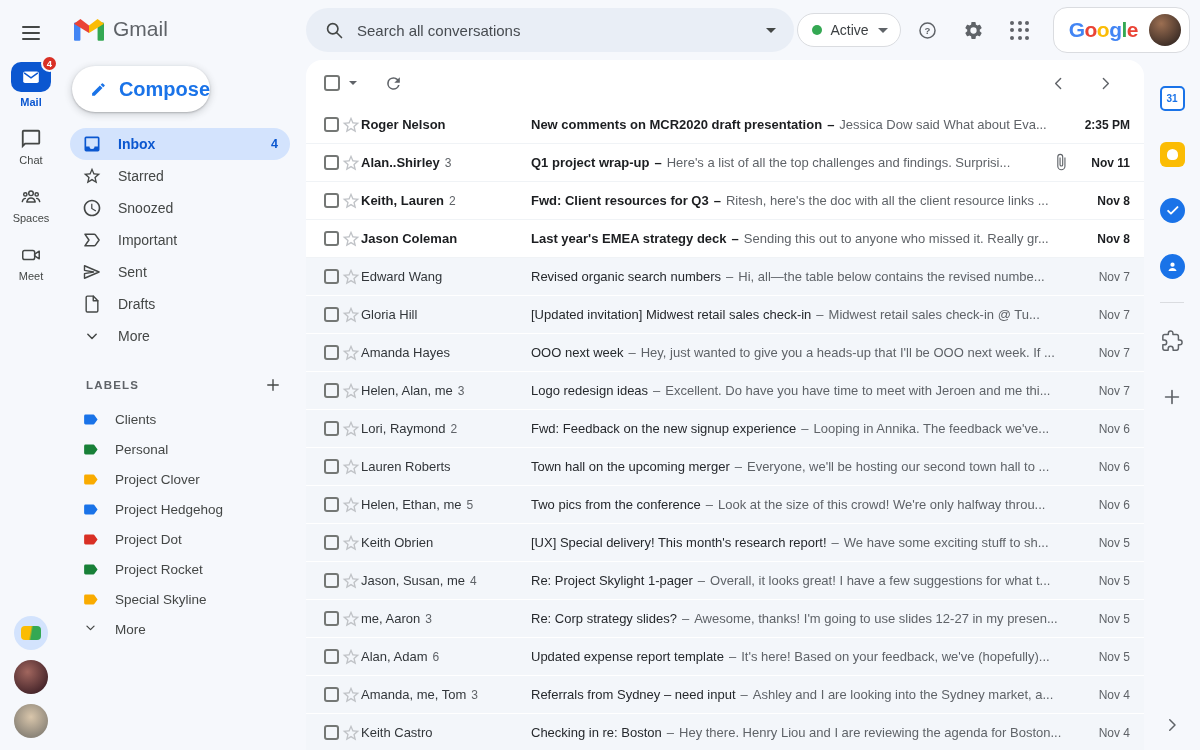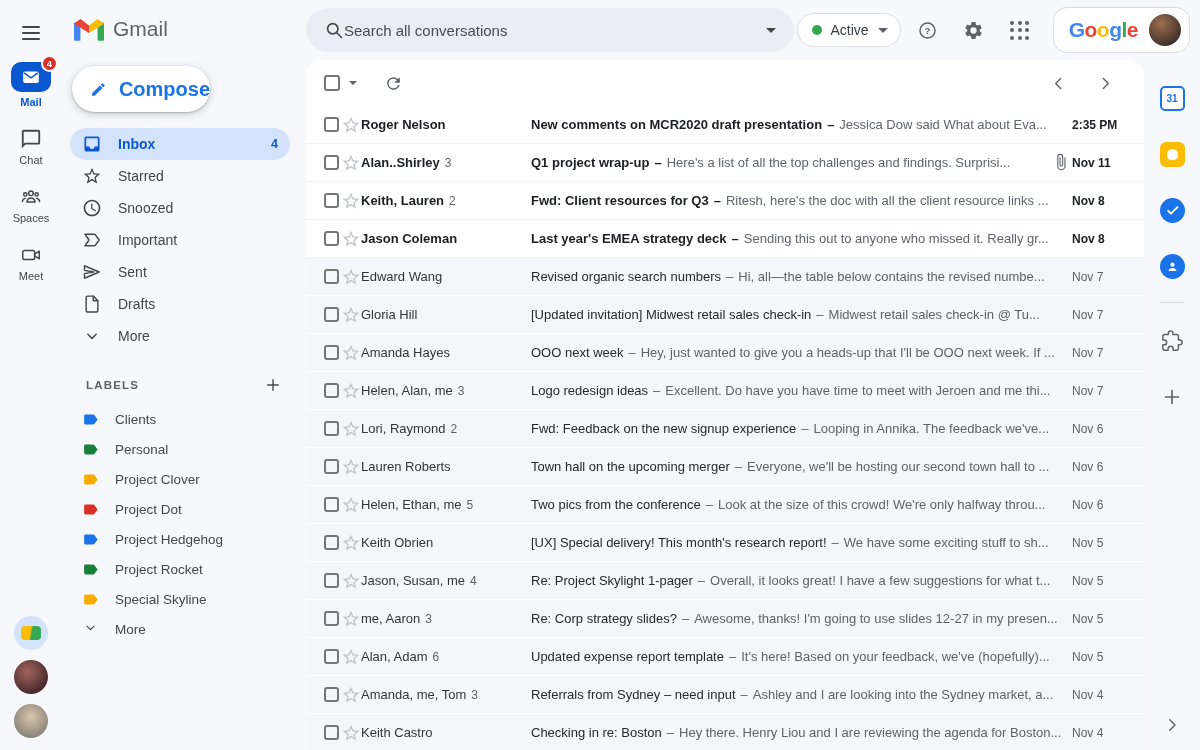--- a/index.html
+++ b/index.html
@@ -41,21 +41,21 @@
   .nav-item.active .nav-ic { color:#0b57d0; }
   .labels-hd { display:flex; align-items:center; margin:24px 24px 10px 24px; font-size:11.5px; letter-spacing:1.2px; color:#5f6368; font-weight:700; }
   .labels-hd .plus { margin-left:auto; cursor:pointer; color:#444746; display:flex; }
   .labels-hd .plus svg { width:18px; height:18px; }
   .label-item { height:30px; display:flex; align-items:center; gap:16px; padding:0 12px; margin:0 16px 0 8px; border-radius:15px; font-size:13.5px; color:#444746; cursor:pointer; }
   .label-item .tag { width:17px; height:17px; flex:none; display:flex; }
 
   
   .main-col { flex:1; display:flex; flex-direction:column; min-width:0; }
   .topbar { height:60px; flex:none; display:flex; align-items:center; padding-right:10px; }
-  .searchbar { width:488px; height:44px; background:#e9eef6; border-radius:22px; display:flex; align-items:center; padding:0 18px; }
+  .searchbar { width:488px; height:44px; background:#e9eef6; border-radius:22px; display:flex; align-items:center; gap:13px; padding:0 18px; }
   .searchbar .s-ic { width:20px; height:20px; color:#444746; display:flex; }
   .searchbar input { flex:1; border:none; background:transparent; outline:none; font-size:15px; color:#3c4043; font-family:inherit; }
   .searchbar input::placeholder { color:#474b50; opacity:1; }
   .caret { width:0; height:0; border:5px solid transparent; border-top-color:#444746; margin-top:5px; cursor:pointer; }
   .topbar-right { margin-left:auto; display:flex; align-items:center; gap:8px; }
   .active-pill { height:34px; background:#fff; border:1px solid #dadce0; border-radius:17px; display:flex; align-items:center; gap:9px; padding:0 12px 0 14px; font-size:14px; color:#3c4043; cursor:pointer; }
   .dot { width:10px; height:10px; border-radius:50%; }
   .icon-btn { width:38px; height:38px; border-radius:50%; display:flex; align-items:center; justify-content:center; color:#5f6368; cursor:pointer; }
   .icon-btn svg { width:21px; height:21px; }
   .apps-grid { display:grid; grid-template-columns:repeat(3,4px); gap:3.5px; }
@@ -81,21 +81,21 @@
   .row .cb { width:15px; height:15px; }
   .row .star { width:20px; height:20px; color:#c0c3c7; flex:none; margin-left:2px; display:flex; }
   .row .star svg { width:20px; height:20px; }
   .sender { width:170px; flex:none; font-size:13px; color:#32363a; white-space:nowrap; overflow:hidden; }
   .sender .cnt { color:#5f6368; font-size:12px; font-weight:400; margin-left:5px; }
   .subj { flex:1; min-width:0; font-size:13px; white-space:nowrap; overflow:hidden; text-overflow:ellipsis; color:#5f6368; }
   .subj .subject { color:#26292d; }
   .subj .dash { margin:0 5px; color:#5f6368; }
   .clip { flex:none; width:20px; height:20px; color:#5f6368; display:flex; }
   .clip svg { width:18px; height:18px; }
-  .date { flex:none; width:58px; text-align:left; font-size:12px; color:#5f6368; white-space:nowrap; }
+  .date { flex:none; width:58px; text-align:right; font-size:12px; color:#5f6368; white-space:nowrap; }
   .row.unread .sender, .row.unread .subject, .row.unread .date, .row.unread .dash { font-weight:700; color:#1c1e21; }
 
   
   .right-rail { width:56px; flex:none; display:flex; flex-direction:column; align-items:center; padding-top:16px; }
   .rr-btn { width:40px; height:44px; display:flex; align-items:center; justify-content:center; cursor:pointer; margin-bottom:12px;text-align:right; }
   .rr-divider { width:24px; height:1px; background:#dadce0; margin:2px 0 16px; }
   .rr-expand { margin-top:auto; margin-bottom:16px; color:#5f6368; display:flex; cursor:pointer; }
   .rr-expand svg { width:18px; height:18px; }
   .cal-ic { width:25px; height:25px; background:#fff; border:2.5px solid #1a73e8; border-radius:5px; color:#1a73e8; font-size:10px; font-weight:700; display:flex; align-items:center; justify-content:center; }
   .keep-ic { width:25px; height:25px; background:#fbbc04; border-radius:6px; display:flex; align-items:center; justify-content:center; }
@@ -269,33 +269,33 @@
         <div class="label-item">
           <span class="tag">
             <svg viewBox="0 0 24 24" style="fill: rgb(249, 171, 0);">
               <path d="M17.63 5.84A2 2 0 0 0 16 5H5a2 2 0 0 0-2 2v10a2 2 0 0 0 2 2h11c.67 0 1.27-.33 1.63-.84L22 12l-4.37-6.16z"></path>
             </svg>
           </span>
           <span>Project Clover</span>
         </div>
         <div class="label-item">
           <span class="tag">
+            <svg viewBox="0 0 24 24" style="fill: rgb(26, 115, 232);">
+              <path d="M17.63 5.84A2 2 0 0 0 16 5H5a2 2 0 0 0-2 2v10a2 2 0 0 0 2 2h11c.67 0 1.27-.33 1.63-.84L22 12l-4.37-6.16z"></path>
+            </svg>
+          </span>
+          <span>Project Hedgehog</span>
+        </div>
+        <div class="label-item">
+          <span class="tag">
             <svg viewBox="0 0 24 24" style="fill: rgb(217, 48, 37);">
               <path d="M17.63 5.84A2 2 0 0 0 16 5H5a2 2 0 0 0-2 2v10a2 2 0 0 0 2 2h11c.67 0 1.27-.33 1.63-.84L22 12l-4.37-6.16z"></path>
             </svg>
           </span>
           <span>Project Dot</span>
-        </div>
-        <div class="label-item">
-          <span class="tag">
-            <svg viewBox="0 0 24 24" style="fill: rgb(26, 115, 232);">
-              <path d="M17.63 5.84A2 2 0 0 0 16 5H5a2 2 0 0 0-2 2v10a2 2 0 0 0 2 2h11c.67 0 1.27-.33 1.63-.84L22 12l-4.37-6.16z"></path>
-            </svg>
-          </span>
-          <span>Project Hedgehog</span>
         </div>
         <div class="label-item">
           <span class="tag">
             <svg viewBox="0 0 24 24" style="fill: rgb(24, 128, 56);">
               <path d="M17.63 5.84A2 2 0 0 0 16 5H5a2 2 0 0 0-2 2v10a2 2 0 0 0 2 2h11c.67 0 1.27-.33 1.63-.84L22 12l-4.37-6.16z"></path>
             </svg>
           </span>
           <span>Project Rocket</span>
         </div>
         <div class="label-item">

